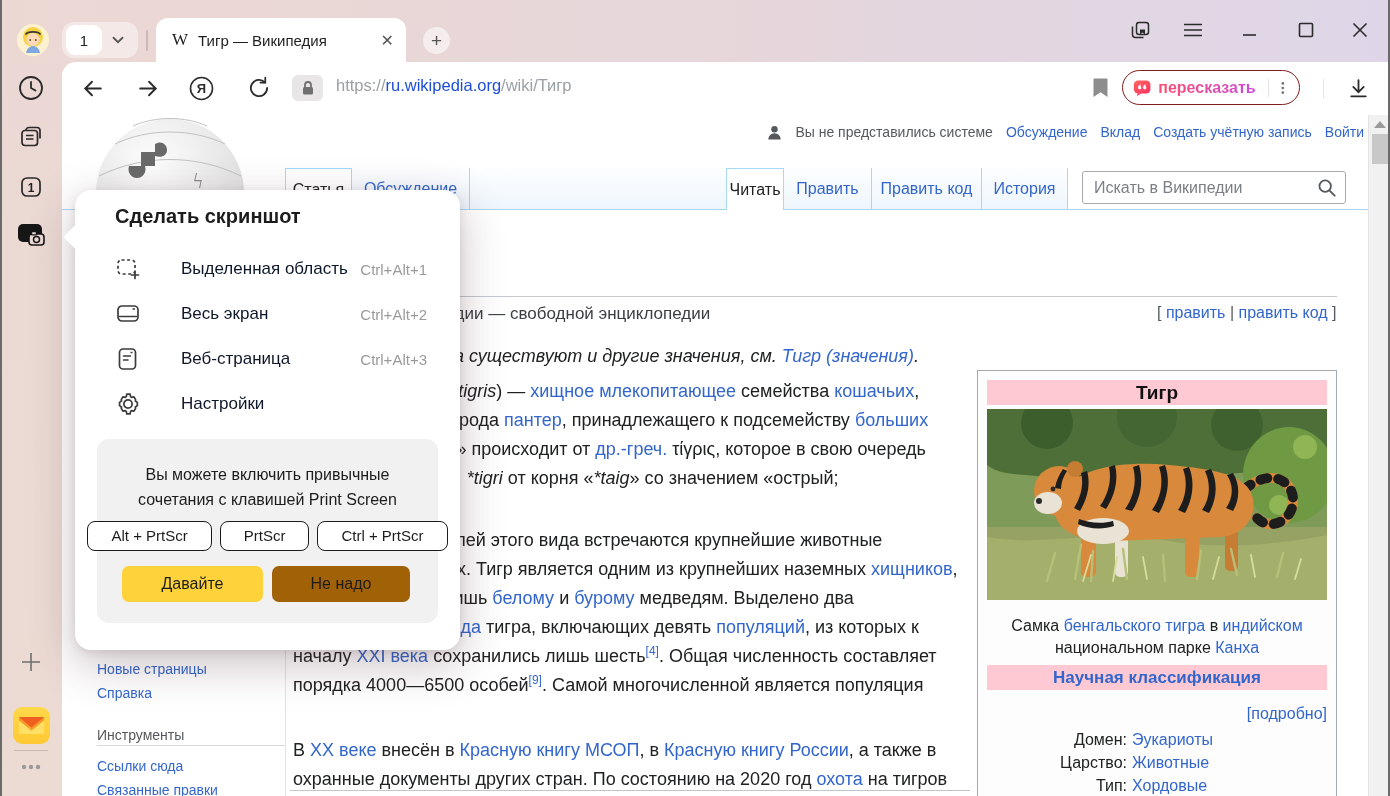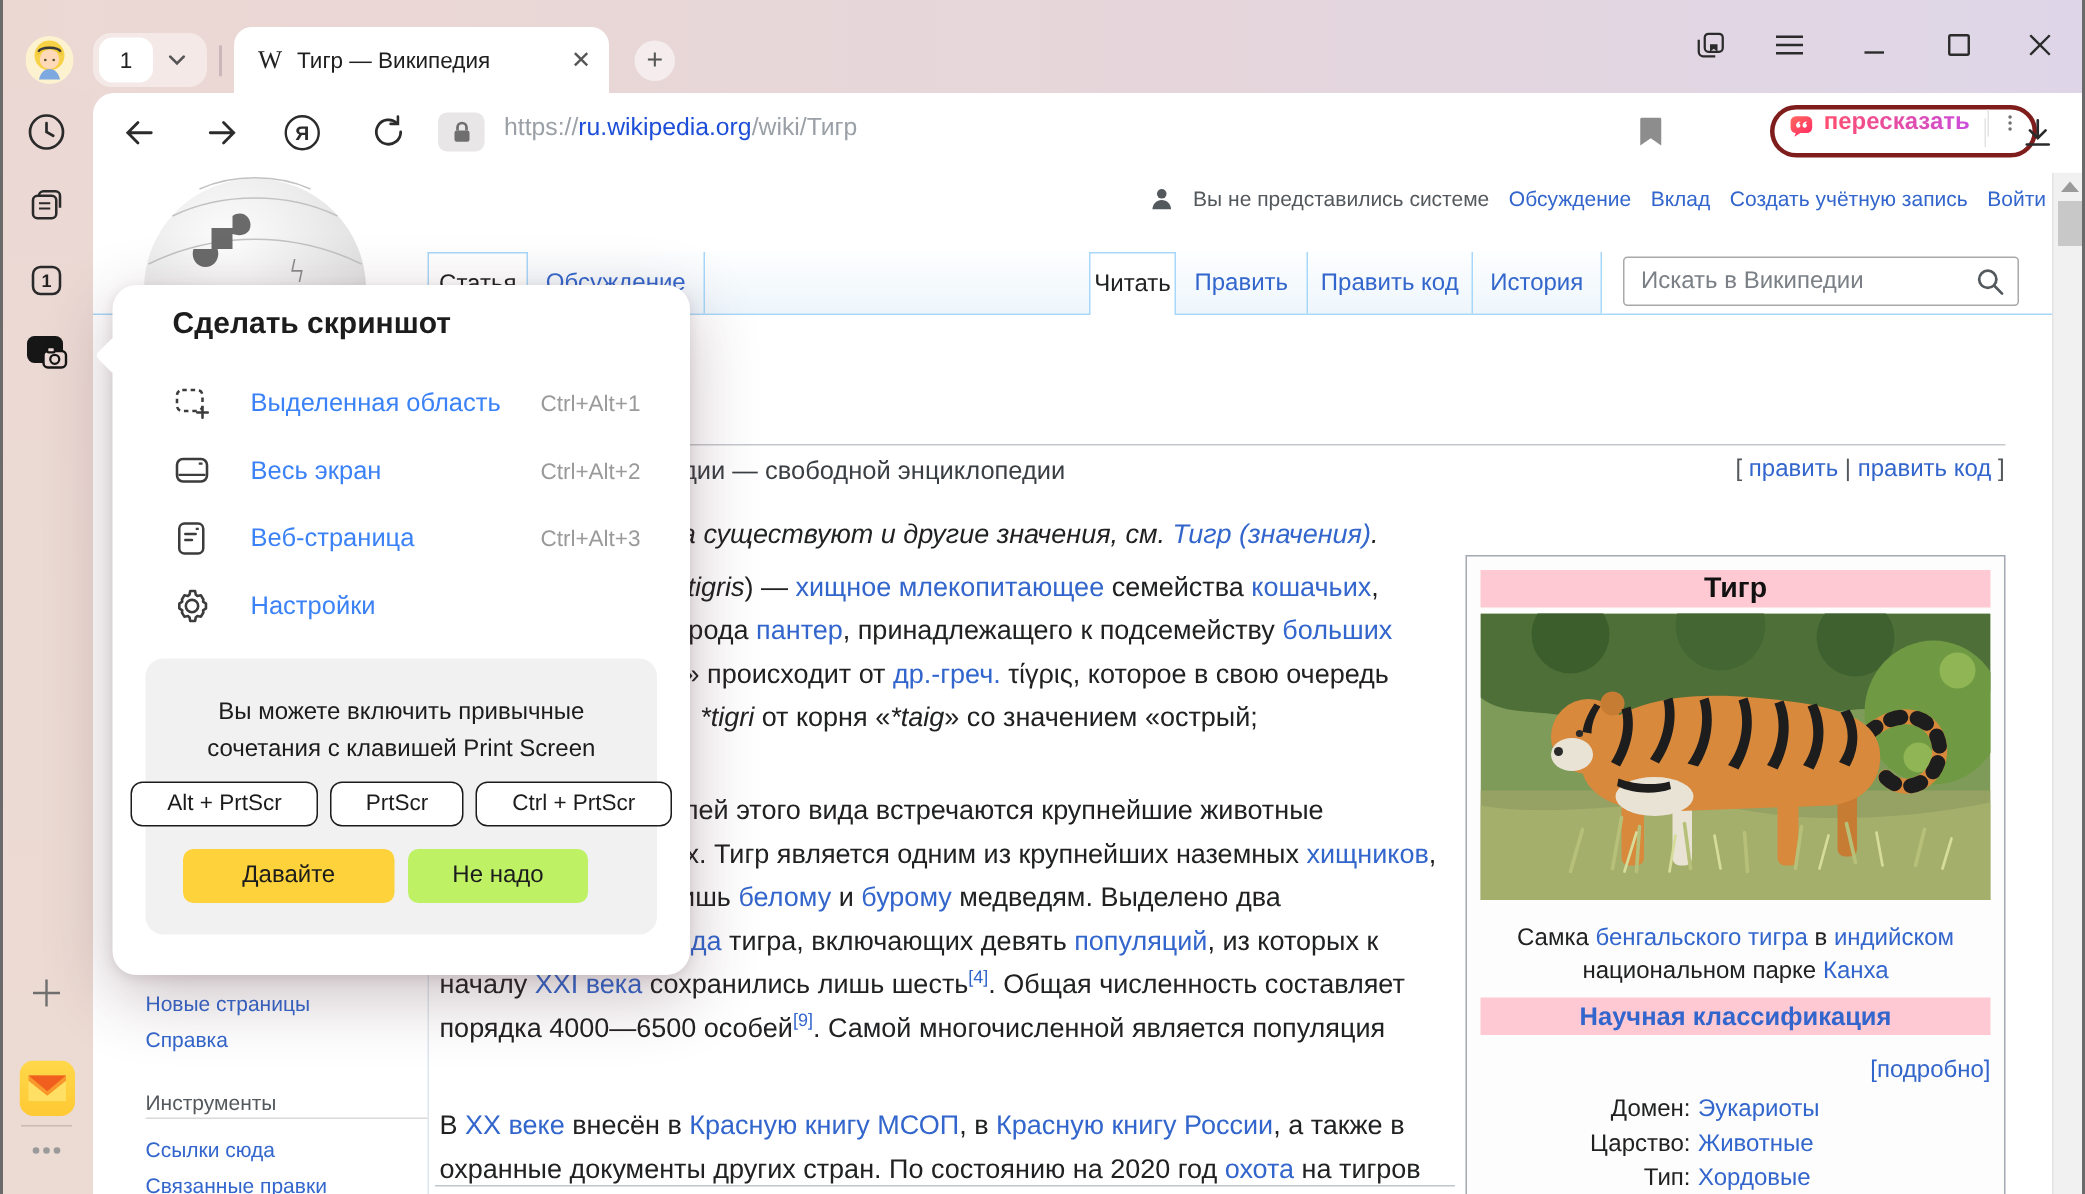--- a/index.html
+++ b/index.html
@@ -29,22 +29,22 @@
       background:linear-gradient(180deg,#ebd8d4 0%,#ecdbd3 100%)}
   .rail-ic{position:absolute;left:0;width:62px;display:flex;justify-content:center}
   
   .sheet{position:absolute;left:62px;top:62px;width:1328px;height:734px;background:#fff;
       border-top-left-radius:14px}
   .toolbar{position:absolute;left:0;top:0;width:1328px;height:53px}
   .lockpill{position:absolute;left:230px;top:13px;width:31px;height:26px;background:#e8e6e6;
       border-radius:6px;display:flex;align-items:center;justify-content:center}
   .url{position:absolute;left:274px;top:14px;font-size:16.5px;white-space:nowrap}
   .url .dim{color:#9aa0a6}.url .dom{color:#1d4ed8}
-  .retell{position:absolute;left:1118px;top:8px;width:178px;height:35px;border:3px solid #7f1d1d;
-      border-radius:18px;display:flex;box-sizing:border-box;padding:0 10px;background:#fff}
+  .retell{position:absolute;left:1060px;top:8px;width:178px;height:35px;border:1px solid #7f1d1d;
+      border-radius:18px;display:flex;align-items:center;box-sizing:border-box;padding:0 10px;background:#fff}
   .retell .txt{font-size:16px;font-weight:bold;margin-left:7px;
       background:linear-gradient(90deg,var(--retell_pink),var(--retell_purple));
       -webkit-background-clip:text;background-clip:text;color:transparent}
   .retell .sep{width:1px;height:18px;background:#e3e3e3;margin:0 9px 0 12px}
   .vdiv{position:absolute;top:17px;width:1px;height:19px;background:#e3e3e3}
   
   .page{position:absolute;left:0;top:53px;width:1328px;height:681px;overflow:hidden;color:#202122}
   .plink{color:var(--link);white-space:nowrap}
   .persbar{position:absolute;top:9px;right:26px;display:flex;align-items:center;gap:13px;font-size:14px}
   .persnote{color:#54595d}
@@ -93,32 +93,32 @@
   .scroll .thumb{position:absolute;left:3px;top:19px;width:16px;height:30px;background:#c8c8c8}
   .scroll .up{position:absolute;left:5px;top:6px;width:0;height:0;border-left:6px solid transparent;
       border-right:6px solid transparent;border-bottom:7px solid #9a9a9a}
   
   .popup{position:absolute;left:75px;top:190px;width:385px;height:460px;background:#fff;border-radius:16px;
       box-shadow:0 14px 45px rgba(80,45,55,.30),0 2px 8px rgba(80,45,55,.12);z-index:50}
   .popup-arrow{position:absolute;left:-8px;top:38px;width:18px;height:18px;background:#fff;
       transform:rotate(45deg);border-radius:3px}
   .popup-title{position:absolute;left:40px;top:15px;font-size:20px;font-weight:600;color:#1c1c1c}
   .pitem{position:absolute;left:40px;width:312px;height:30px;display:flex;align-items:center}
-  .pitem .lbl{font-size:17px;color:#3b82f6;margin-left:26px}
+  .pitem .lbl{font-size:17px;color:#0f172a;margin-left:40px}
   .pitem .sc{margin-left:auto;font-size:15px;color:#9a9a9a}
   .hintbox{position:absolute;left:22px;top:249px;width:341px;height:184px;background:#f1f1f1;border-radius:12px}
   .hinttext{position:absolute;left:0;top:23px;width:341px;text-align:center;font-size:16px;
       line-height:25px;color:#1c1c1c}
   .keysrow{position:absolute;left:0;top:82px;width:341px;display:flex;justify-content:center;gap:8px}
   .key{height:28px;line-height:28px;padding:0 23px;border:1.6px solid #1c1c1c;border-radius:8px;
       background:#fff;font-size:15px;color:#1c1c1c;white-space:nowrap}
   .btn{position:absolute;top:127px;height:36px;border-radius:7px;border:0;font-size:16px;
       font-family:"Liberation Sans",sans-serif;color:#1c1c1c}
   .btn.accept{left:25px;width:141px;background:var(--accent_yellow)}
-  .btn.decline{left:175px;width:120px;background:#bef264}
+  .btn.decline{left:175px;width:138px;background:#a16207}
 </style>
 </head>
 <body>
 
 <div class="window">
 
   <div class="titlebar">
     <div class="abs" style="left:17px;top:24px">
       <svg width="32" height="32" viewBox="0 0 32 32">
           <circle cx="16" cy="16" r="16" fill="#fdf2cf"></circle>

